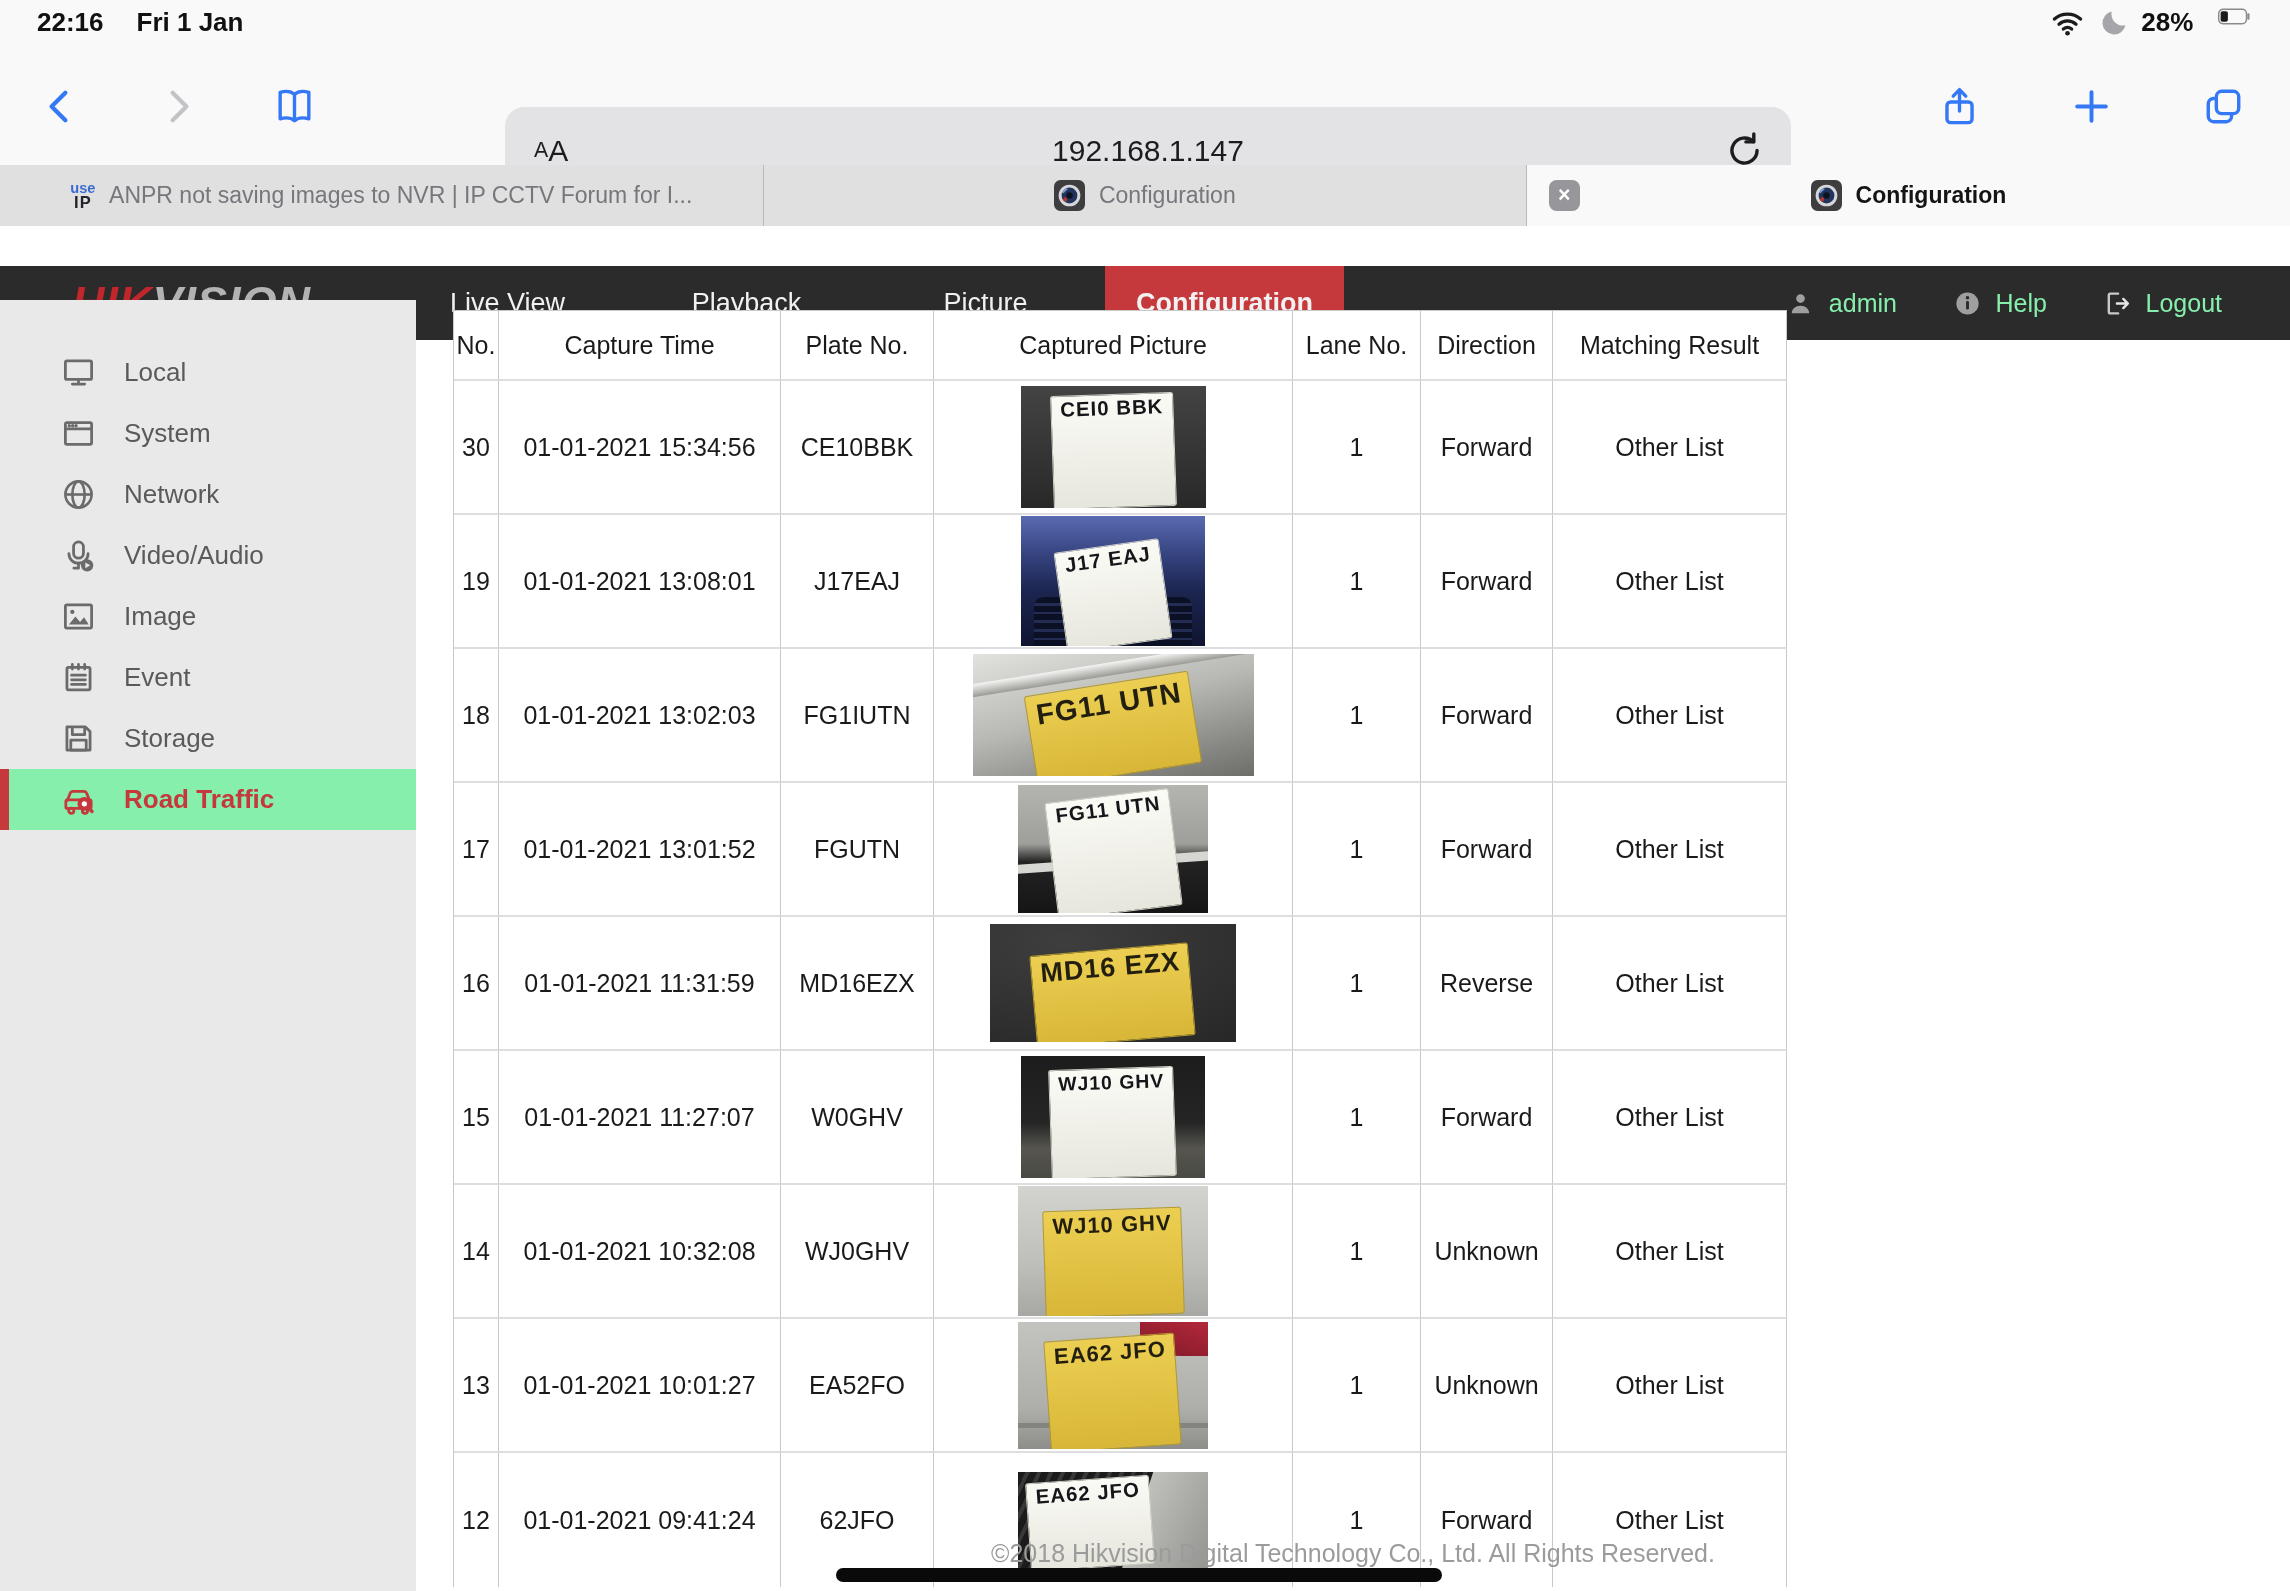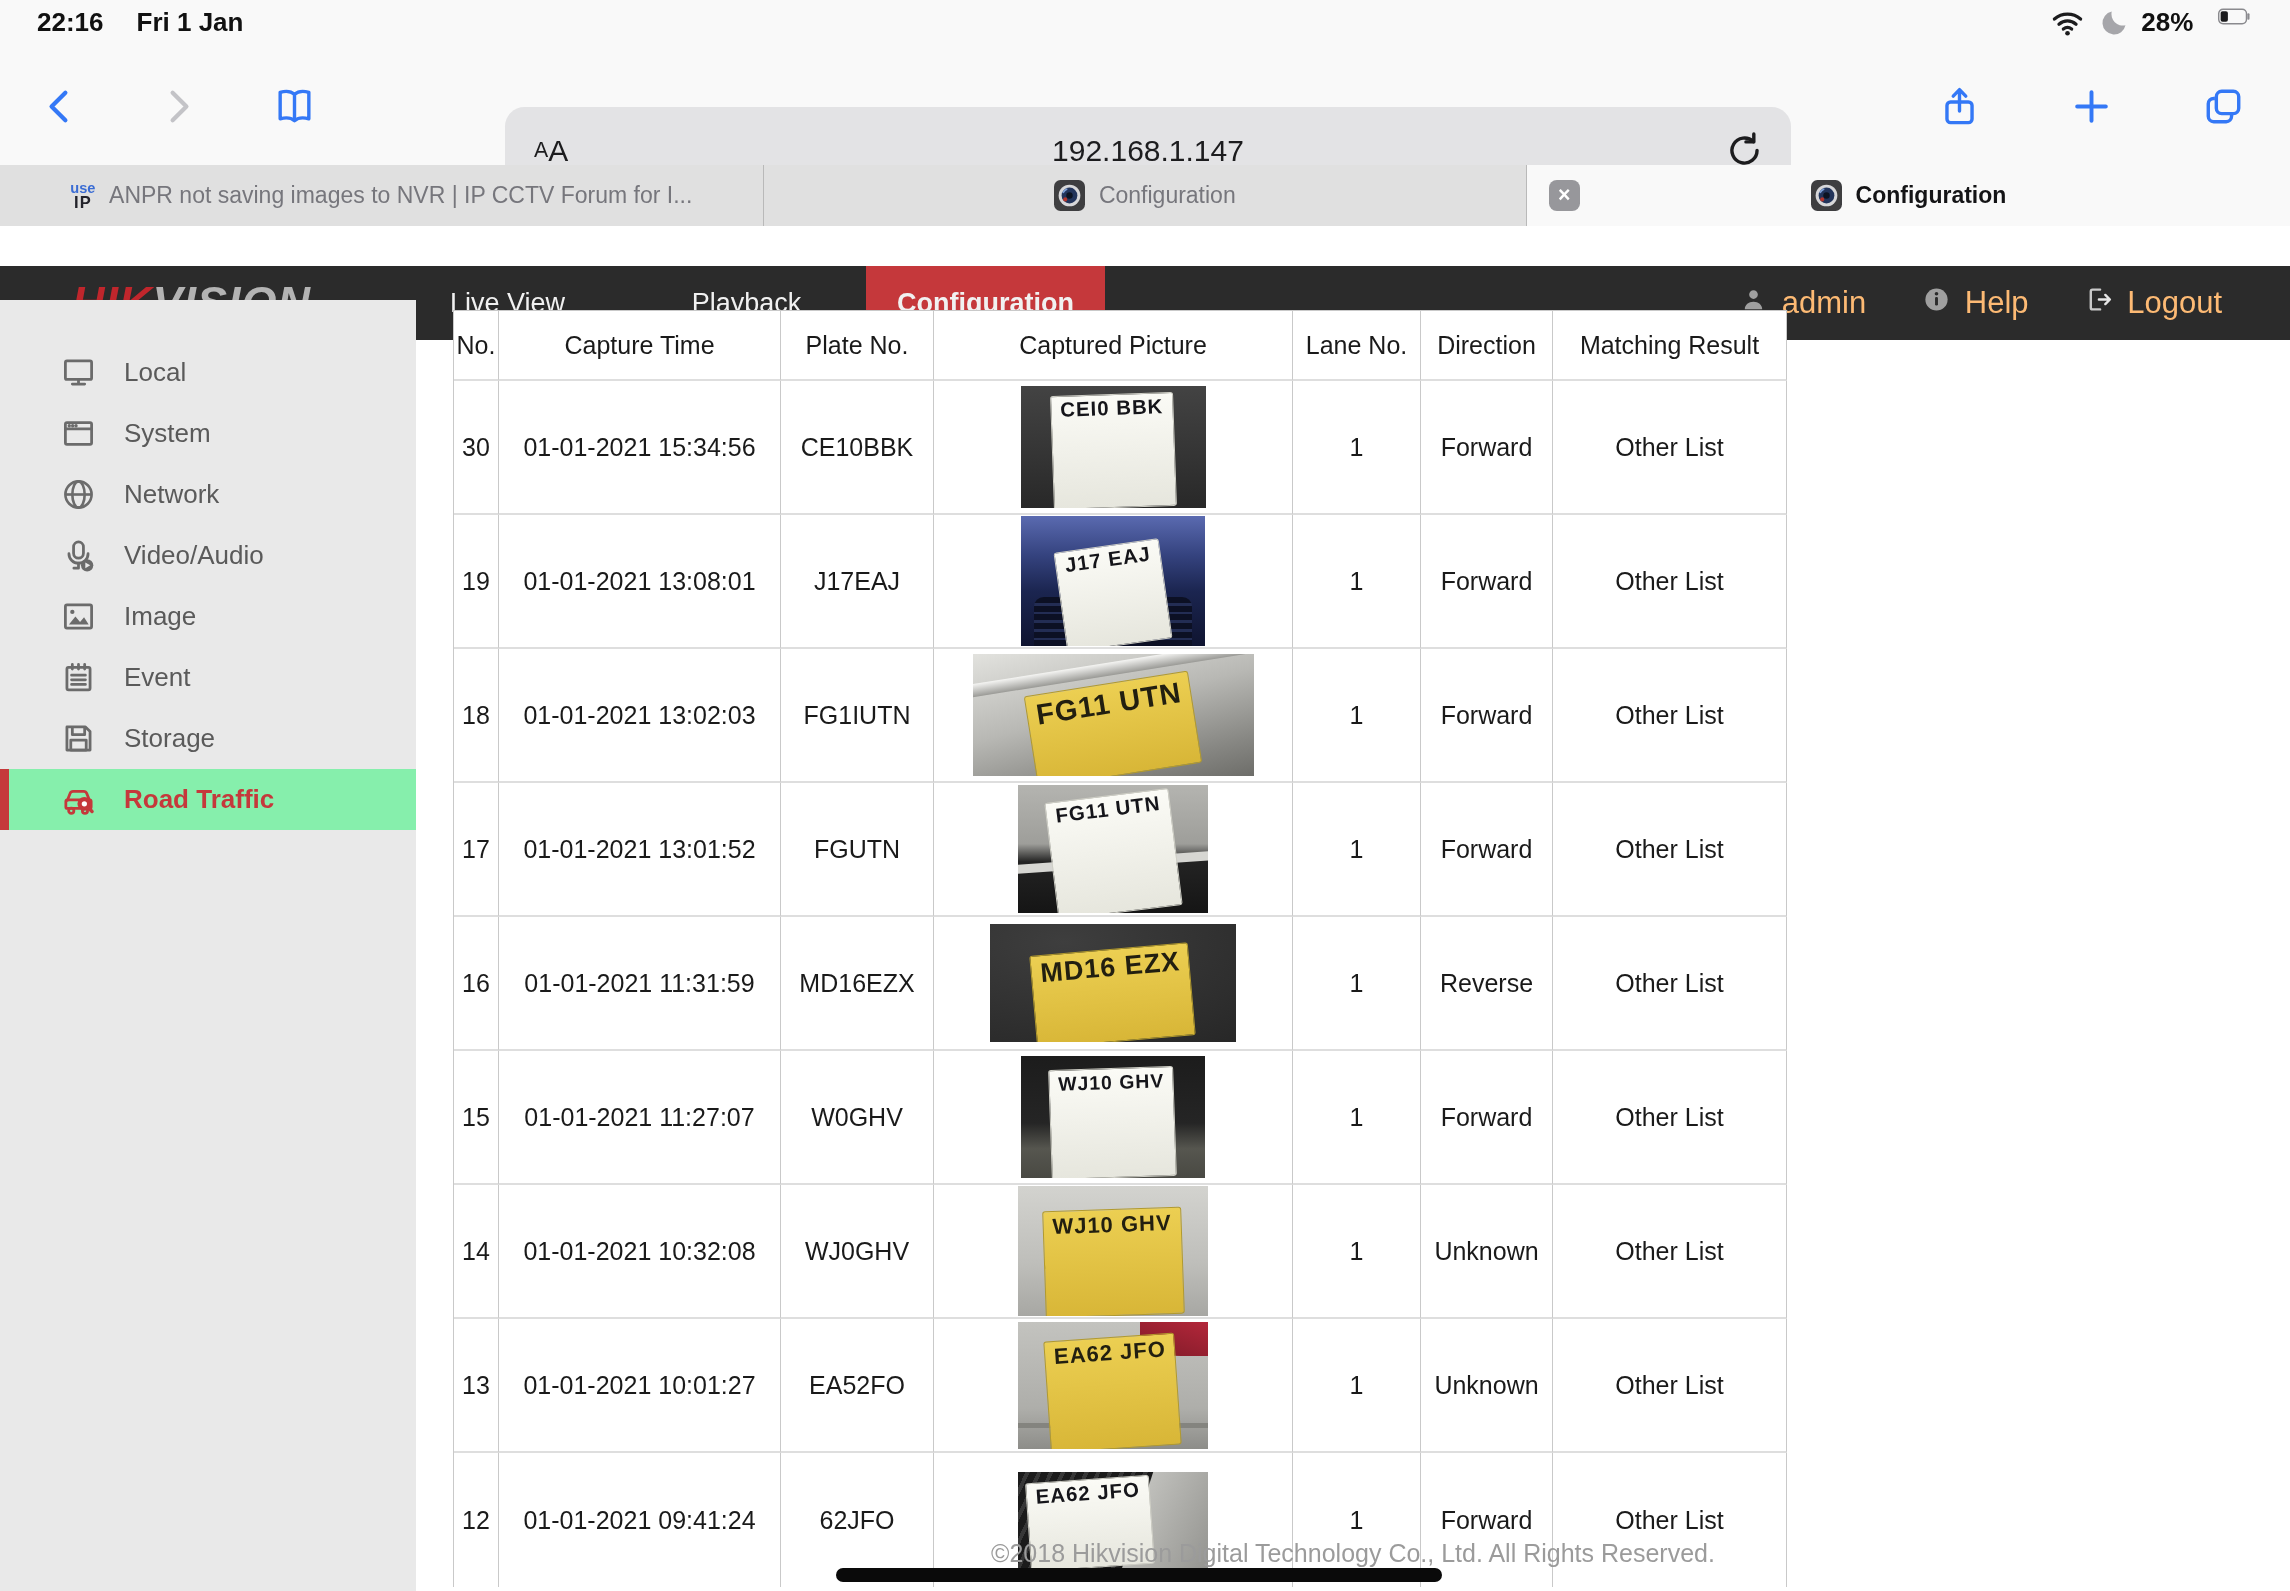--- a/index.html
+++ b/index.html
@@ -42,21 +42,21 @@
   .hv-header{position:absolute;left:0;top:226px;width:2290px;height:74px;background:#2b2b2b;margin-top:40px;}
   .logo{position:absolute;left:72px;top:0;height:74px;display:flex;align-items:center;
         font-style:italic;font-weight:900;font-size:45px;letter-spacing:1px;}
   .logo .hik{color:#c0262c;}
   .logo .vision{color:#b3b3b3;}
   .hv-nav{position:absolute;left:388px;top:0;height:74px;display:flex;}
   .nav-item{width:239px;height:74px;display:flex;align-items:center;justify-content:center;
             color:#f1f1f1;font-size:27px;cursor:pointer;}
   .nav-item.active{background:#c5383b;font-weight:700;}
   .hv-account{position:absolute;right:68px;top:0;height:74px;display:flex;align-items:center;gap:56px;}
-  .acct-item{display:flex;gap:13.6px;color:#fdba74;font-size:31px;cursor:pointer;}
+  .acct-item{display:flex;align-items:center;gap:13.6px;color:#86efac;font-size:25px;cursor:pointer;}
 
   
   .sidebar{position:absolute;left:0;top:300px;width:416px;height:1292px;background:#e9e9e9;}
   .side-list{position:absolute;left:0;top:42px;width:416px;}
   .side-item{position:relative;height:61px;display:flex;align-items:center;padding-left:60px;box-sizing:border-box;
              gap:27px;cursor:pointer;color:#5a5a5a;}
   .side-item .lbl{font-size:26px;}
   .side-item .ic{width:37px;height:37px;color:#6b6b6b;}
   .side-item.active{background:#86efac;color:#c5383b;}
   .side-item.active .ic{color:#c5383b;}
@@ -251,20 +251,21 @@
   </div>
 
 <div class="hv-header">
   <div class="logo">
     <span class="hik">HIK</span>
       <span class="vision">VISION</span>
   </div>
   <div class="hv-nav" id="hv-nav">
       <div class="nav-item">Live View</div>
       <div class="nav-item">Playback</div>
+      <div class="nav-item">Picture</div>
       <div class="nav-item active">Configuration</div>
     </div>
   <div class="hv-account">
     <div class="acct-item">
       <span id="user-ic">
           <svg xmlns="http://www.w3.org/2000/svg" viewBox="0 0 24 24" width="29" height="29">
             <path d="M12 11.5a3.6 3.6 0 1 0 0-7.2 3.6 3.6 0 0 0 0 7.2zM4.8 20c0-3.6 3.1-6.1 7.2-6.1s7.2 2.5 7.2 6.1z" fill="#9f9f9f"></path>
           </svg>
         </span>
       <span>admin</span>

